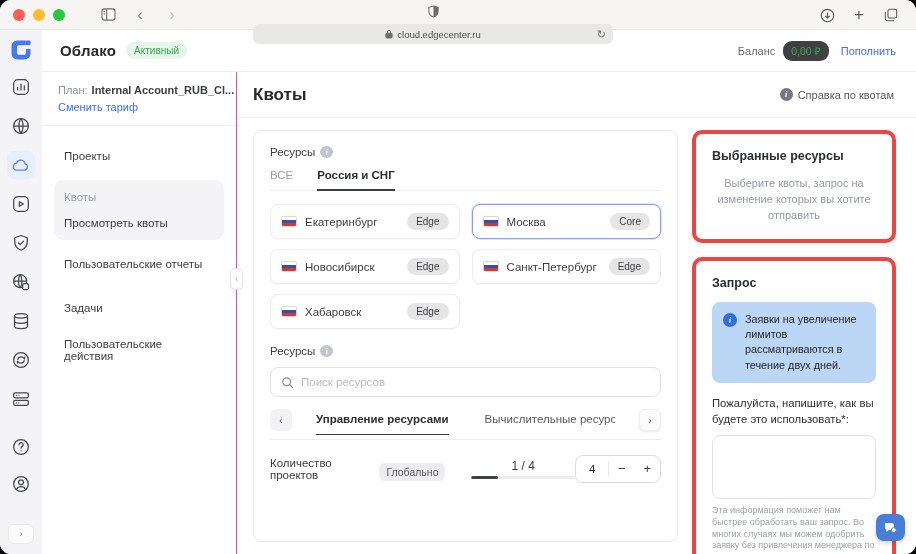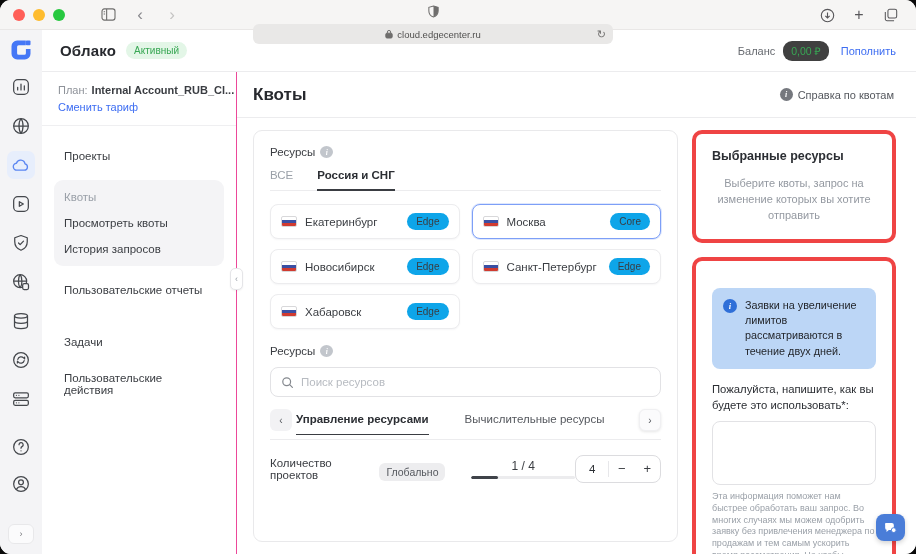--- a/index.html
+++ b/index.html
@@ -76,32 +76,32 @@
 
   .seg-tabs { display:flex; gap:24px; margin-top:11px; border-bottom:1px solid #ececee; }
   .seg-tab { padding-bottom:8px; font-size:11.5px; color:#9aa0a8; cursor:pointer; }
   .seg-tab.active { color:#2b2e33; font-weight:700; border-bottom:2px solid #3a3d42; margin-bottom:-1px; }
 
   .region-grid { display:grid; grid-template-columns:1fr 1fr; gap:10px 12px; margin-top:13px; }
   .region-card { display:flex; align-items:center; gap:8px; padding:8px 10px; border:1px solid #ececee; border-radius:8px; background:#fff; box-shadow:0 1px 2px rgba(20,20,43,.04); cursor:pointer; }
   .region-card.selected { border:1px solid #7d9ff7; box-shadow:0 0 0 1px rgba(125,159,247,.25); }
   .flag { width:16px; height:11px; border-radius:2px; border:0.5px solid #d8d8da; background:linear-gradient(to bottom, #fff 0 33%, #3a4fa3 33% 66%, #d03b30 66% 100%); flex:0 0 16px; }
   .region-name { font-size:11.5px; color:#3a3d42; }
-  .type-badge { margin-left:auto; background:#0ea5e9; border-radius:10px; padding:3px 9px; font-size:10px; color:#3a3d42; font-weight:500; }
+  .type-badge { margin-left:auto; background:#e5e5e5; border-radius:10px; padding:3px 9px; font-size:10px; color:#3a3d42; font-weight:500; }
 
   .resources-label { margin-top:16px; }
   .search-box { margin-top:10px; height:30px; border:1px solid #e2e2e5; border-radius:8px; display:flex; align-items:center; padding:0 10px; gap:7px; }
   .search-box svg { flex:0 0 13px; }
   .search-input { border:none; outline:none; flex:1; font-size:11.5px; color:#3a3d42; font-family:"Liberation Sans", sans-serif; background:transparent; }
   .search-input::placeholder { color:#b7bbc1; }
 
   .tabs-scroller { margin-top:12px; display:flex; align-items:center; border-bottom:1px solid #ececee; }
   .scroller-btn { width:22px; height:22px; border-radius:6px; background:#f2f2f4; display:flex; align-items:center; justify-content:center; font-size:10px; color:#55585e; margin-bottom:8px; cursor:pointer; flex:0 0 22px; }
   .scroller-btn.next { background:#fbfbfc; box-shadow:0 1px 3px rgba(0,0,0,.10); border:1px solid #f0f0f2; }
-  .res-tabs { display:flex; gap:36px; margin:0 4px; overflow:hidden; white-space:nowrap; flex:1; }
+  .res-tabs { display:flex; gap:36px; margin:0 24px; overflow:hidden; white-space:nowrap; flex:1; }
   .res-tab { padding-bottom:9px; font-size:11.5px; color:#55585e; cursor:pointer; white-space:nowrap; }
   .res-tab.active { color:#2b2e33; font-weight:700; border-bottom:2.5px solid #3a3d42; margin-bottom:-1px; }
 
   .quota-row { margin-top:15px; display:flex; align-items:center; }
   .quota-name { font-size:11.5px; color:#3a3d42; display:flex; align-items:flex-end; gap:7px; }
   .scope-badge { background:#ededef; border-radius:6px; padding:3px 7px; font-size:10.5px; color:#55585e; }
   .usage-block { width:110px; margin-left:26px; }
   .usage-text { font-size:12px; color:#3a3d42; text-align:center; margin-bottom:3px; }
   .usage-track { height:3px; background:#ececee; border-radius:2px; overflow:hidden; }
   .usage-fill { height:100%; background:#3f4349; border-radius:2px; }
@@ -283,24 +283,23 @@
               <span class="plan-value">Internal Account_RUB_Cl...</span>
               <span class="info-dot">i</span>
             </div>
             <div class="plan-change link-blue">Сменить тариф</div>
           </div>
           <div class="nav">
             <div class="nav-item">Проекты</div>
             <div class="nav-group">
               <div class="nav-item nav-muted">Квоты</div>
               <div class="nav-item link-blue">Просмотреть квоты</div>
-              <div class="nav-item">История запросов</div>
             </div>
             <div class="nav-item" style="margin-top:6px;">Пользовательские отчеты</div>
-            <div class="nav-item" style="margin-top:24px;">Задачи</div>
+            <div class="nav-item" style="margin-top:16px;">Задачи</div>
             <div class="nav-item" style="margin-top:8px;">Пользовательские действия</div>
           </div>
         </div>
         <div class="collapse-handle">‹</div>
 
         <div class="main">
           <div class="page-header">
             <span class="page-title">Квоты</span>
             <span class="help-link">
               <span class="info-dot dark">i</span>
@@ -391,20 +390,21 @@
               </div>
             </div>
 
             <div class="right-panel">
               <div class="panel-card">
                 <div class="panel-title">Выбранные ресурсы</div>
                 <div class="panel-empty-text">Выберите квоты, запрос на изменение которых вы хотите отправить</div>
               </div>
 
               <div class="panel-card request-card">
+                <div class="panel-title">Запрос</div>
                 <div class="info-banner">
                   <span class="blue-dot">i</span>
                   <span class="info-banner-text">Заявки на увеличение лимитов рассматриваются в течение двух дней.</span>
                 </div>
                 <div class="ta-label">Пожалуйста, напишите, как вы будете это использовать*:</div>
                 <textarea class="ta" style=""></textarea>
                 <div class="ta-help">Эта информация поможет нам быстрее обработать ваш запрос. Во многих случаях мы можем одобрить заявку без привлечения менеджера по продажам и тем самым ускорить время рассмотрения. Но чтобы определить, соответствует ли ваш случай этому сценарию, нам нужна от вас некоторая информация.</div>
 
               </div>
             </div>

